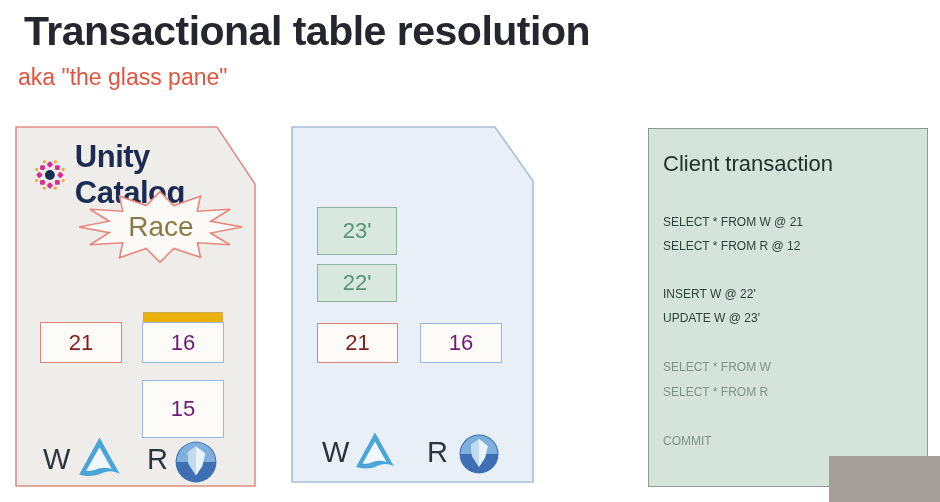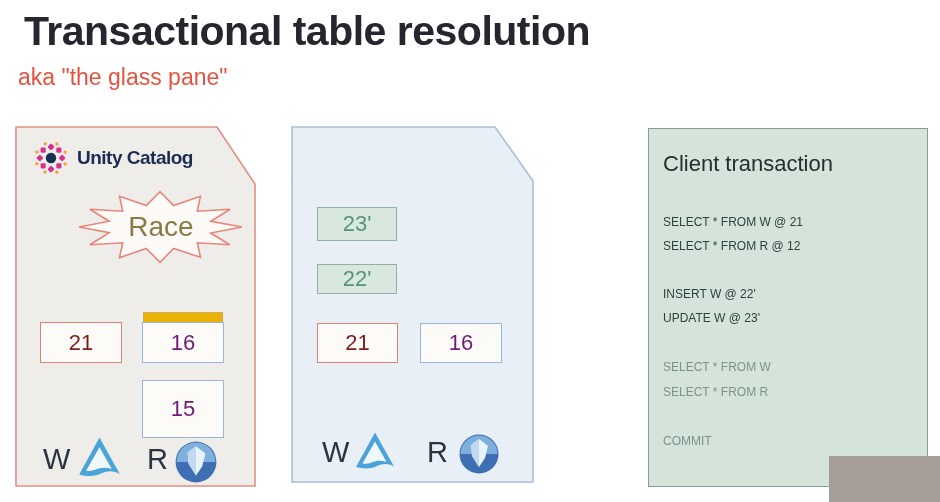--- a/index.html
+++ b/index.html
@@ -21,21 +21,21 @@
   .panel{position:absolute;}
   #uc-panel{left:15px; top:126px; width:242px; height:361px;}
   #snap-panel{left:291px; top:126px; width:244px; height:357px;}
   #client-panel{
     left:648px; top:128px; width:280px; height:359px;
     background:#d5e4db; border:1.5px solid #8b9a94; box-sizing:border-box;
   }
   
   .uc-logo{position:absolute; left:17px; top:13px; display:flex; align-items:center;}
   .uc-logo-text{
-    margin-left:7px; font-size:19px; font-weight:700; letter-spacing:-0.5px; color:#1b2b52;
+    margin-left:7px; font-size:31px; font-weight:700; letter-spacing:-0.5px; color:#1b2b52;
   }
   
   .race-wrap{position:absolute; left:62px; top:63px; width:168px; height:78px;}
   .race-label{
     position:absolute; left:0; top:0; width:100%; height:100%;
     display:flex; align-items:center; justify-content:center;
     font-size:28px; color:#8a7a45; padding-bottom:2px; box-sizing:border-box;
   }
   
   .vbox{
@@ -124,22 +124,22 @@
     <svg class="rw-icon" style="left:159px; top:314px;" width="44" height="44" viewBox="0 0 42 42">
       <circle cx="21" cy="21" r="19.5" fill="#3e6fb3"></circle>
       <path d="M2.5 21 A18.5 18.5 0 0 1 39.5 21 Z" fill="#7fb0dd"></path>
       <polygon points="21,6 30,13 27,25 21,34 14,23 13,12" fill="#e8f3fb"></polygon>
       <polygon points="21,6 21,34 14,23 13,12" fill="#c3d9ee"></polygon>
     </svg>
   </div>
 
   <div class="panel" id="snap-panel">
 
-    <div class="vbox green" style="left:26px; top:81px;  width:80px; height:34px;text-align:right;">23'</div>
-    <div class="vbox green" style="left:26px; top:138px; width:80px; height:30px;">22'</div>
+    <div class="vbox green" style="left:26px; top:81px;  width:80px; height:48px;text-align:right;">23'</div>
+    <div class="vbox green" style="left:26px; top:138px; width:80px; height:38px;">22'</div>
 
     <div class="vbox red" style="left:26px;  top:197px; width:81px; height:40px;">21</div>
     <div class="vbox blue" style="left:129px; top:197px; width:82px; height:40px;">16</div>
 
     <span class="rw-label" style="left:31px; top:310px;">W</span>
     <svg class="rw-icon" style="left:62px; top:304px;" width="44" height="47" viewBox="0 0 44 46">
       <path d="M22 2 L41 36 C35 32.5 29 33 24 35.5 C17 38.8 10 38.5 3 36.5 Z" fill="#4aa4d8"></path>
       <path d="M22 11 L33.5 31.5 C28 29.5 23 30 18.5 32 C15.5 33.2 12.5 33.4 9.5 33 Z" fill="#ffffff" opacity="0.92"></path>
     </svg>
     <span class="rw-label" style="left:136px; top:310px;">R</span>

